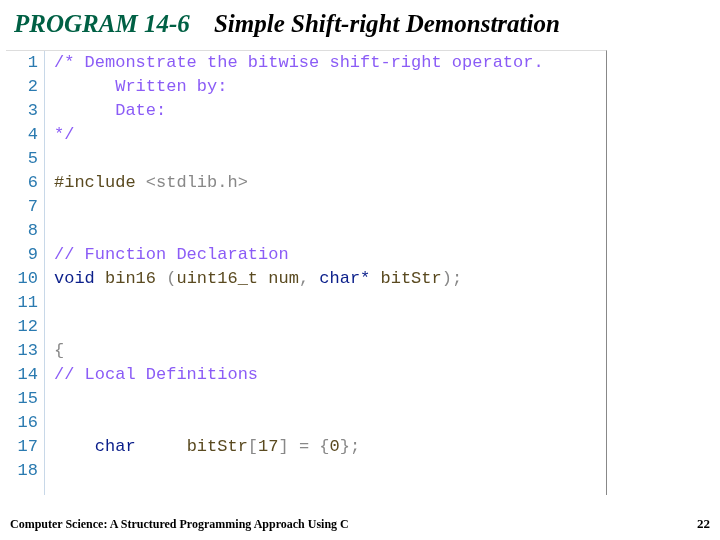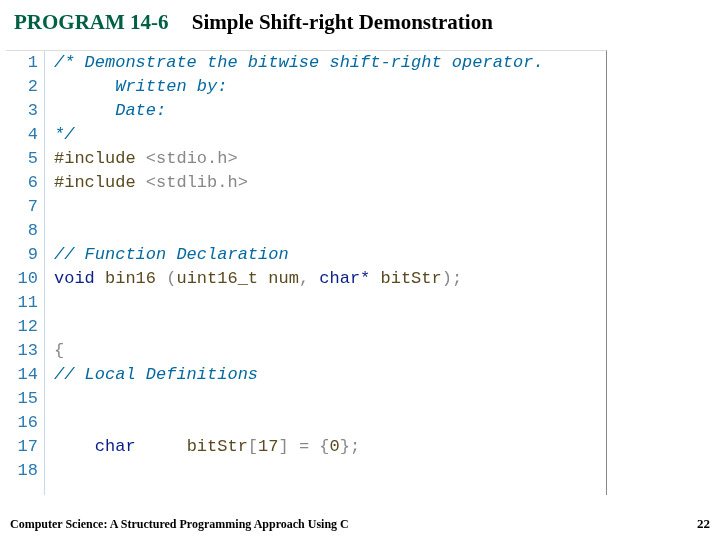--- a/index.html
+++ b/index.html
@@ -7,21 +7,22 @@
     padding: 0;
     width: 720px;
     height: 540px;
     background: #fff;
     font-family: "Times New Roman", serif;
     position: relative;
     overflow: hidden;
   }
   .header {
     padding: 10px 24px 4px 14px;
-    font-size: 21px;
+    font-size: 25px;
+    font-style: italic;
   }
   .program-label {
     color: #006044;
     font-weight: bold;
   }
   .title {
     color: #000;
     font-weight: bold;
     margin-left: 18px;
   }
@@ -54,21 +55,21 @@
     position: absolute;
     left: 0;
     width: 32px;
     text-align: right;
     color: #2a7ab0;
   }
   .code {
     position: absolute;
     left: 48px;
   }
-  .comment { color: #0369a1; font-style: italic; }
+  .comment { color: #8b5cf6; }
   .key { color: #0a1e8a; }
   .id { color: #5a4a20; }
   .pp { color: #5a4a20; }
   .angle { color: #888; }
   .num { color: #5a4a20; }
   .punc { color: #888; }
 
   .footer {
     position: absolute;
     left: 10px;
@@ -94,21 +95,21 @@
   <span class="title">Simple Shift-right Demonstration</span>
 </div>
 
 <div class="code-frame">
   <div class="gutter"></div>
   <div id="code-body">
       <div class="code-row" style="position: absolute; top: 0px; left: 0px; right: 0px;"><span class="ln">1</span><span class="code"><span class="comment">/* Demonstrate the bitwise shift-right operator.</span></span></div>
       <div class="code-row" style="position: absolute; top: 24px; left: 0px; right: 0px;"><span class="ln">2</span><span class="code"><span class="comment">      Written by:</span></span></div>
       <div class="code-row" style="position: absolute; top: 48px; left: 0px; right: 0px;"><span class="ln">3</span><span class="code"><span class="comment">      Date:</span></span></div>
       <div class="code-row" style="position: absolute; top: 72px; left: 0px; right: 0px;"><span class="ln">4</span><span class="code"><span class="comment">*/</span></span></div>
-      <div class="code-row" style="position: absolute; top: 96px; left: 0px; right: 0px;"><span class="ln">5</span><span class="code"><span class="pp">#include</span><span> </span><span class="angle">&lt;stdio.h&gt;</span></span></div>
+      <div class="code-row" style="position: absolute; top: 96px; left: 0px; right: 0px;"><span class="ln">5</span></div>
       <div class="code-row" style="position: absolute; top: 120px; left: 0px; right: 0px;"><span class="ln">6</span><span class="code"><span class="pp">#include</span><span> </span><span class="angle">&lt;stdlib.h&gt;</span></span></div>
       <div class="code-row" style="position: absolute; top: 144px; left: 0px; right: 0px;"><span class="ln">7</span></div>
       <div class="code-row" style="position: absolute; top: 168px; left: 0px; right: 0px;"><span class="ln">8</span><span class="code"><span></span></span></div>
       <div class="code-row" style="position: absolute; top: 192px; left: 0px; right: 0px;"><span class="ln">9</span><span class="code"><span class="comment">// Function Declaration</span></span></div>
       <div class="code-row" style="position: absolute; top: 216px; left: 0px; right: 0px;"><span class="ln">10</span><span class="code"><span class="key">void</span><span> </span><span class="id">bin16</span><span> </span><span class="punc">(</span><span class="id">uint16_t</span><span> </span><span class="id">num</span><span class="punc">,</span><span> </span><span class="key">char*</span><span> </span><span class="id">bitStr</span><span class="punc">);</span></span></div>
       <div class="code-row" style="position: absolute; top: 240px; left: 0px; right: 0px;"><span class="ln">11</span><span class="code"><span></span></span></div>
       <div class="code-row" style="position: absolute; top: 264px; left: 0px; right: 0px;"><span class="ln">12</span></div>
       <div class="code-row" style="position: absolute; top: 288px; left: 0px; right: 0px;"><span class="ln">13</span><span class="code"><span class="punc">{</span></span></div>
       <div class="code-row" style="position: absolute; top: 312px; left: 0px; right: 0px;"><span class="ln">14</span><span class="code"><span class="comment">// Local Definitions</span></span></div>
       <div class="code-row" style="position: absolute; top: 336px; left: 0px; right: 0px;"><span class="ln">15</span></div>

